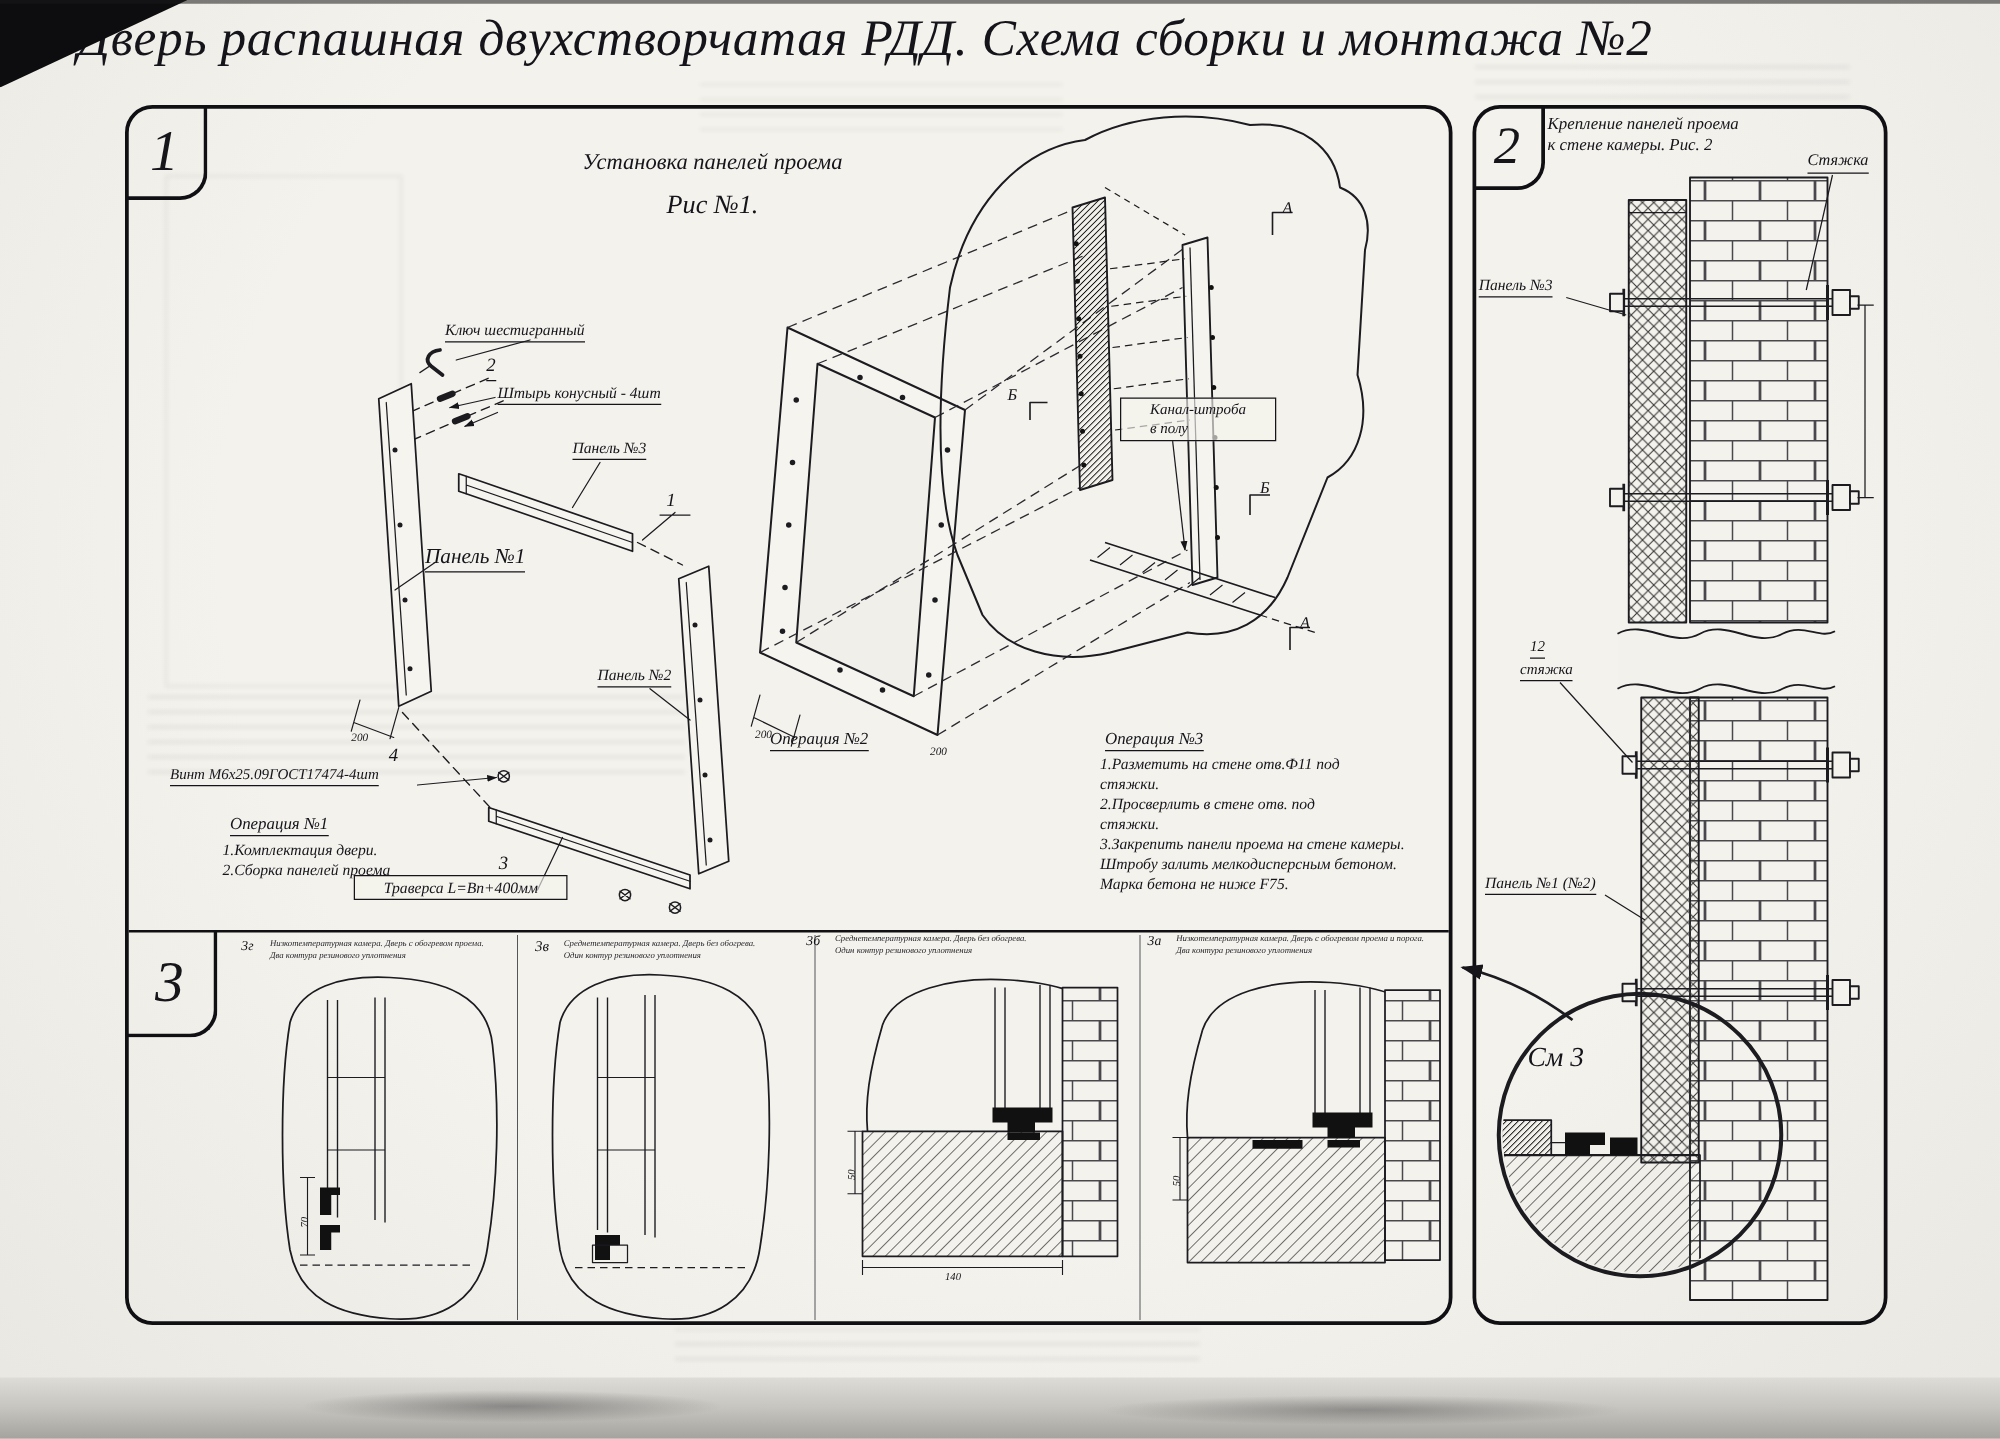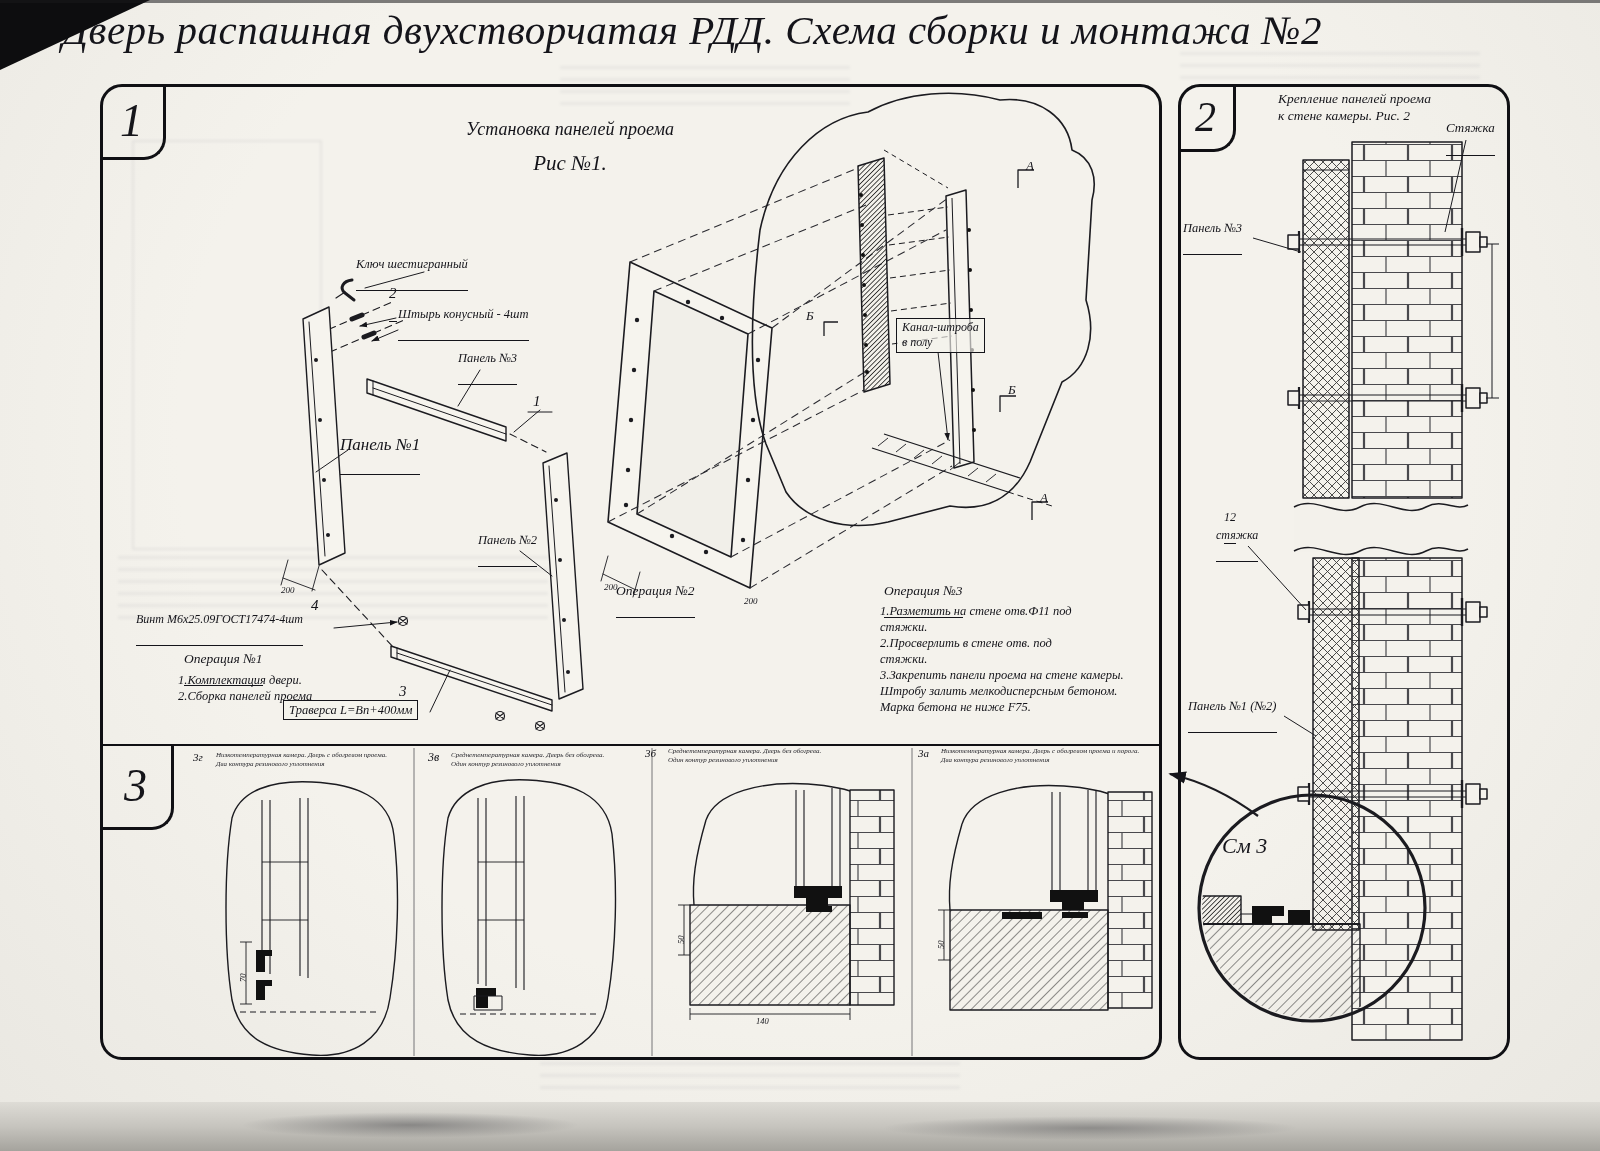--- a/index.html
+++ b/index.html
@@ -7,22 +7,22 @@
   body{font-family:"Liberation Serif",serif}
   #sheet{position:relative;width:1600px;height:1151px;overflow:hidden;color:#15151a;
          background:radial-gradient(ellipse at 50% 38%,#f4f2ec 55%,#e9e7e1 100%)}
   .box{position:absolute;border:3px solid #101014;border-radius:22px;z-index:2;background:transparent}
   .corner{position:absolute;border-right:3px solid #101014;border-bottom:3px solid #101014;
           border-bottom-right-radius:22px;z-index:3;display:flex;align-items:center;justify-content:center}
   .divider{position:absolute;border-top:2.5px solid #101014;z-index:3}
   #art{position:absolute;left:0;top:0;z-index:4}
   .lb{position:absolute;font-style:italic;font-size:13px;line-height:1.28;white-space:pre-line;
       color:#14141a;z-index:6}
-  .u{border-bottom:1.3px solid #14141a;padding-bottom:18px}
-  .bx{border:1.3px solid #14141a;padding:1px 5px;background:rgba(244,242,236,.65)}
+  .u{border-bottom:1.3px solid #14141a;padding-bottom:1px}
+  .bx{border:1.3px solid #14141a;padding:1px 23px;background:rgba(244,242,236,.65)}
   .ctr{text-align:center}
   .num{font-style:italic;font-size:46px;line-height:1}
   .cap{font-size:7px;color:#26262c;line-height:1.3}
   .tiny{font-size:9px}
   .rot{transform:rotate(-90deg);transform-origin:left top}
   .ghost{position:absolute;filter:blur(1.6px);opacity:.45;z-index:1}
   .g-lines{background:repeating-linear-gradient(180deg,rgba(90,95,115,.18) 0 3px,transparent 3px 12px)}
   .g-box{border:2px solid rgba(90,95,115,.22)}
   .artifact{position:absolute;z-index:8}
 </style>
@@ -311,21 +311,21 @@
   <div class="lb u" style="left:616px;top:582px;font-size:13.5px">Операция №2</div>
   <div class="lb u" style="left:884px;top:582px;font-size:13.5px">Операция №3</div>
   <div class="lb" style="left:880px;top:603px;width:282px;font-size:12.5px">1.Разметить на стене отв.Ф11 под
 стяжки.
 2.Просверлить в стене отв.  под
 стяжки.
 3.Закрепить панели проема на стене камеры.
 Штробу залить мелкодисперсным бетоном.
 Марка бетона не ниже   F75.</div>
 
-  <div class="lb" style="left:1278px;top:90px;font-size:13.5px">Крепление панелей проема
+  <div class="lb" style="left:1238px;top:90px;font-size:13.5px">Крепление панелей проема
 к стене камеры. Рис. 2</div>
   <div class="lb u" style="left:1446px;top:120px;font-size:13px">Стяжка</div>
   <div class="lb u" style="left:1183px;top:220px;font-size:12.5px">Панель №3</div>
   <div class="lb u" style="left:1224px;top:510px;font-size:12px">12</div>
   <div class="lb u" style="left:1216px;top:528px;font-size:12px">стяжка</div>
   <div class="lb u" style="left:1188px;top:698px;font-size:12.5px">Панель №1 (№2)</div>
   <div class="lb" style="left:1222px;top:832px;font-size:22px">См 3</div>
 
   <div class="lb" style="left:193px;top:750px;font-size:11px">3г</div>
   <div class="lb cap" style="left:216px;top:751px;width:186px">Низкотемпературная камера. Дверь с обогревом проема.

